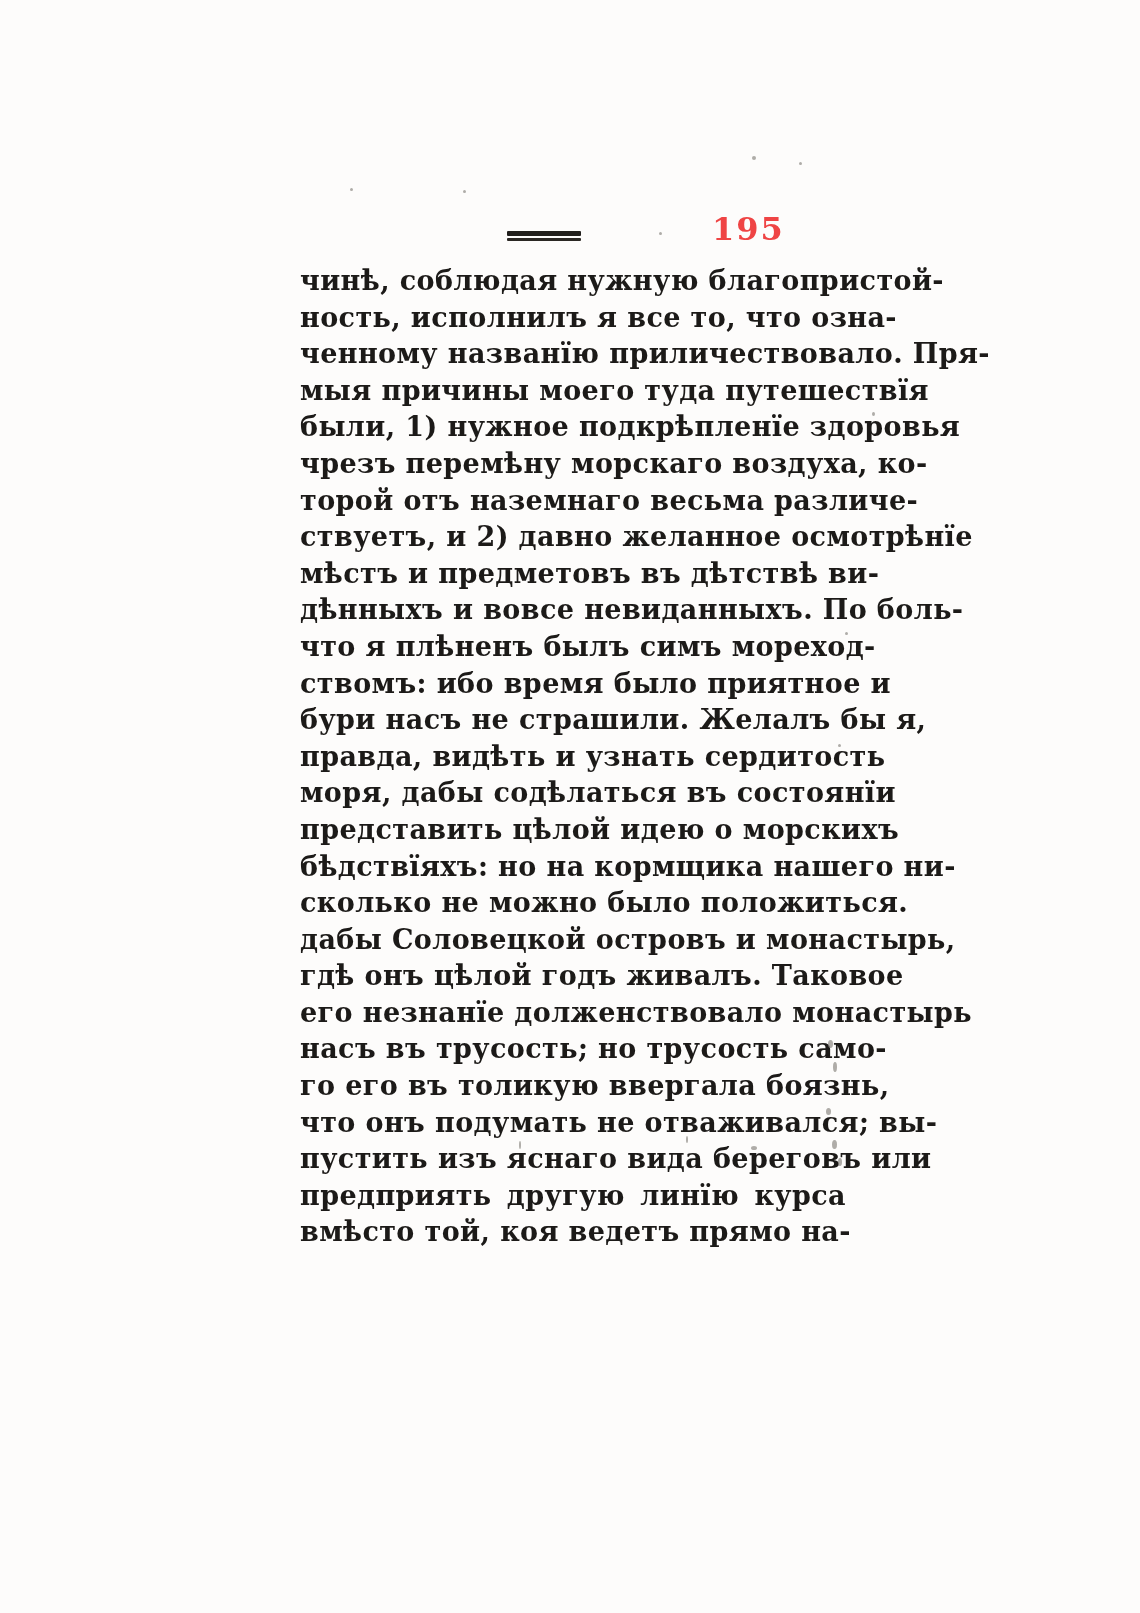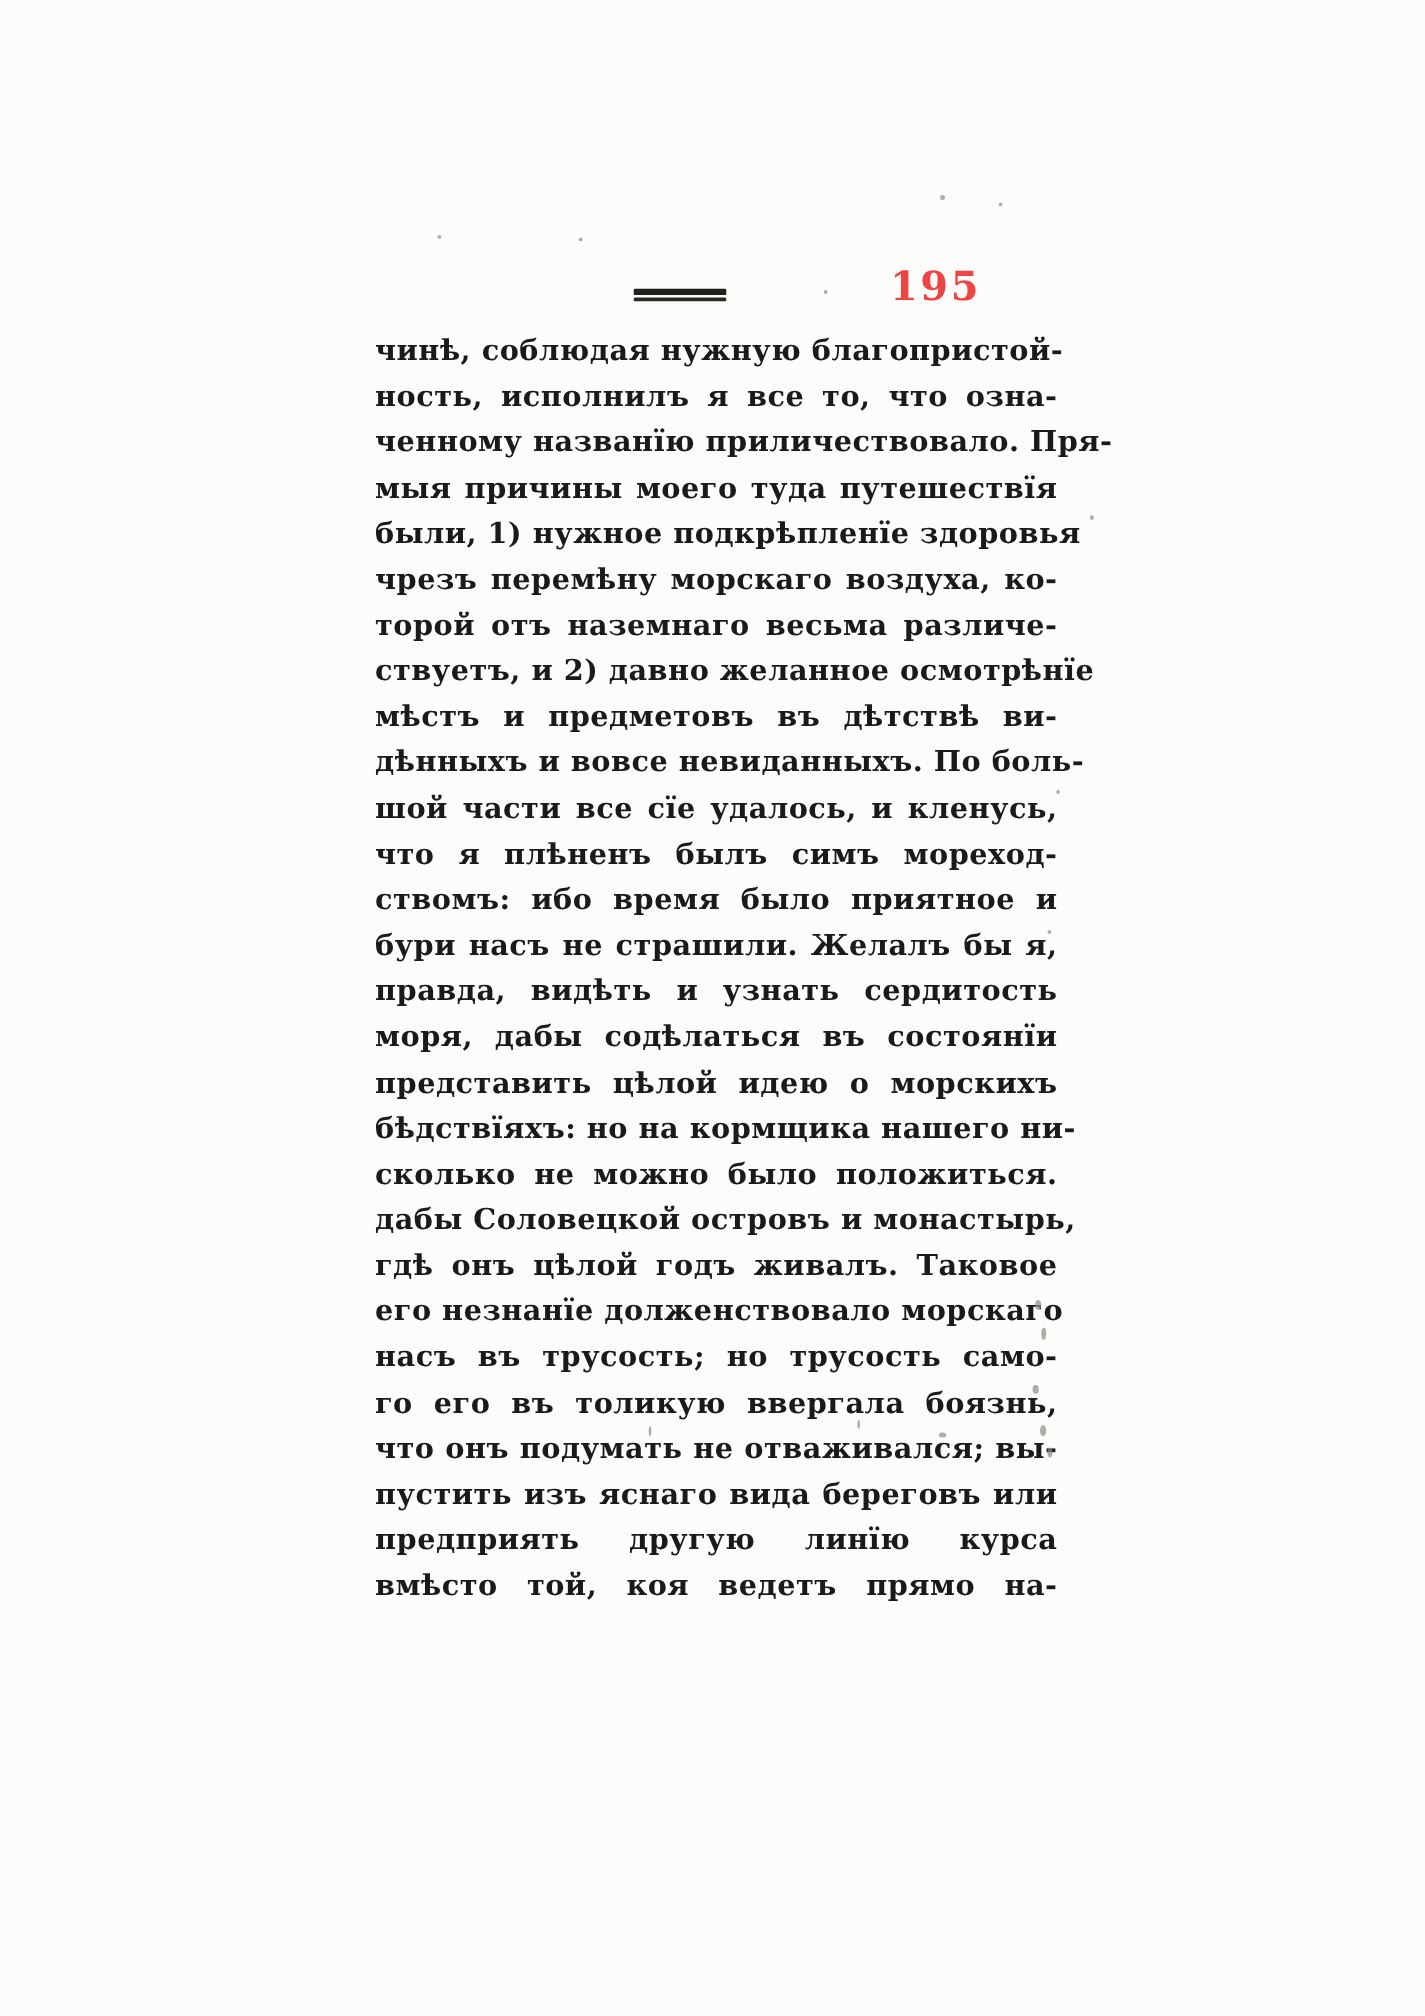--- a/index.html
+++ b/index.html
@@ -47,21 +47,21 @@
   }
   .textblock {
     position: absolute;
     left: 300px;
     top: 263px;
     width: 546px;
   }
   .line {
     height: 36.6px;
     line-height: 36.6px;
-    font-size: 23px;
+    font-size: 27px;
     font-weight: bold;
     letter-spacing: 0.4px;
     white-space: nowrap;
     text-align: justify;
     text-align-last: justify;
     text-justify: inter-word;
   }
   
   .speck {
     position: absolute;
@@ -86,32 +86,31 @@
       <div class="line">чинѣ, соблюдая нужную благопристой-</div>
       <div class="line">ность, исполнилъ я все то, что озна-</div>
       <div class="line">ченному названїю приличествовало. Пря-</div>
       <div class="line">мыя причины моего туда путешествїя</div>
       <div class="line">были, 1) нужное подкрѣпленїе здоровья</div>
       <div class="line">чрезъ перемѣну морскаго воздуха, ко-</div>
       <div class="line">торой отъ наземнаго весьма различе-</div>
       <div class="line">ствуетъ, и 2) давно желанное осмотрѣнїе</div>
       <div class="line">мѣстъ и предметовъ въ дѣтствѣ ви-</div>
       <div class="line">дѣнныхъ и вовсе невиданныхъ. По боль-</div>
-      <div class="line">шой части все сїе удалось, и кленусь,</div>
       <div class="line">что я плѣненъ былъ симъ мореход-</div>
       <div class="line">ствомъ: ибо время было приятное и</div>
       <div class="line">бури насъ не страшили. Желалъ бы я,</div>
       <div class="line">правда, видѣть и узнать сердитость</div>
       <div class="line">моря, дабы содѣлаться въ состоянїи</div>
       <div class="line">представить цѣлой идею о морскихъ</div>
       <div class="line">бѣдствїяхъ: но на кормщика нашего ни-</div>
       <div class="line">сколько не можно было положиться.</div>
       <div class="line">дабы Соловецкой островъ и монастырь,</div>
       <div class="line">гдѣ онъ цѣлой годъ живалъ. Таковое</div>
-      <div class="line">его незнанїе долженствовало морскаго</div>
+      <div class="line">его незнанїе долженствовало монастырь</div>
       <div class="line">насъ въ трусость; но трусость само-</div>
       <div class="line">го его въ толикую ввергала боязнь,</div>
       <div class="line">что онъ подумать не отваживался; вы-</div>
       <div class="line">пустить изъ яснаго вида береговъ или</div>
       <div class="line">предприять другую линїю курса</div>
       <div class="line">вмѣсто той, коя ведетъ прямо на-</div>
     </div>
 
   <div class="speck" style="left:752px; top:156px; width:4px; height:4px;"></div>
   <div class="speck" style="left:799px; top:162px; width:3px; height:3px;"></div>

